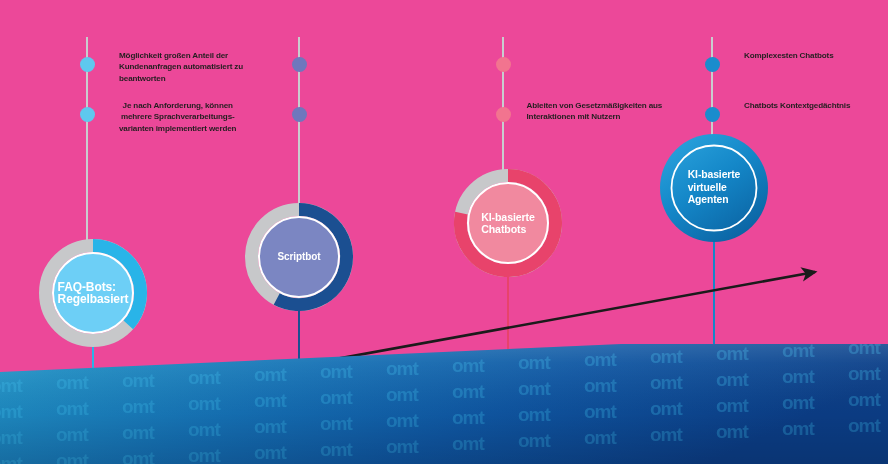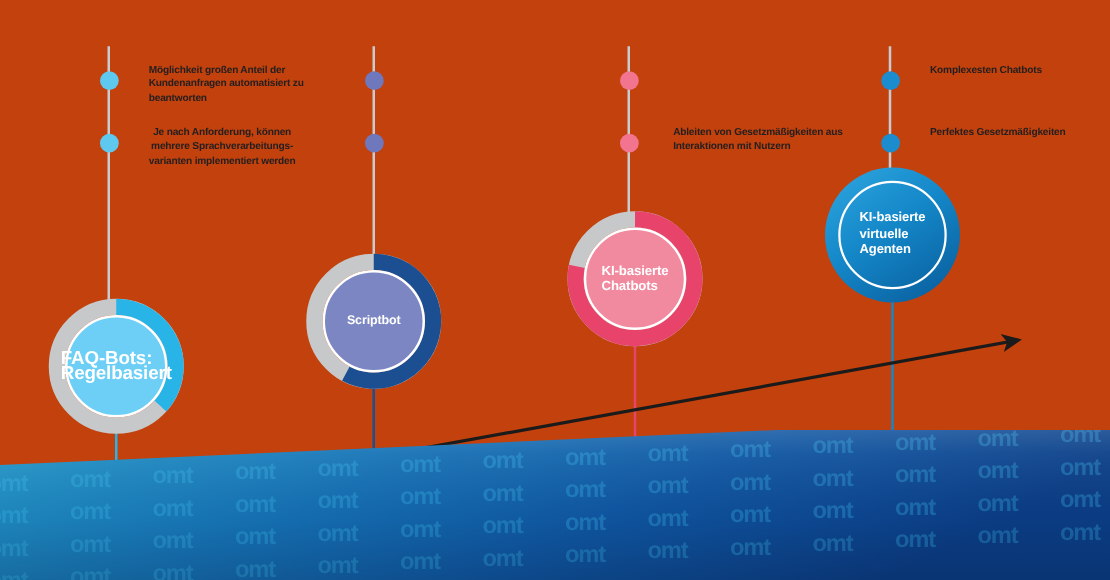--- a/index.html
+++ b/index.html
@@ -3,21 +3,21 @@
 <meta charset="utf-8">
 <style>
   html,body{margin:0;padding:0;}
   body{
     width:888px;height:464px;
     background:#ffffff;
     font-family:"Liberation Sans", sans-serif;
     overflow:hidden;
     position:relative;
   }
-  #stage{position:absolute;inset:0;width:888px;height:464px;overflow:hidden;background:#c2410c;}
+  #stage{position:absolute;inset:0;width:888px;height:464px;overflow:hidden;background:#ec4899;}
 
   
   .stem-top{position:absolute;width:2px;background:#c9cccf;}
   .stem-bot{position:absolute;width:2px;}
 
   
   .bullet-row{position:absolute;display:flex;align-items:flex-start;}
   .dot{flex:0 0 auto;border-radius:50%;margin-top:2px;}
   .bullet-text{
     margin-left:9px;
@@ -65,21 +65,21 @@
         <span class="bullet-text" style="margin-left: 24.5px;">Je nach Anforderung, können
 mehrere Sprachverarbeitungs-
 varianten implementiert werden</span>
       </div>
       <div class="node" style="left: 35px; top: 235px; width: 116px; height: 116px;">
         <svg width="116" height="116" viewBox="0 0 116 116">
           <circle cx="58" cy="58" r="47.5" fill="none" stroke="#c7c8ca" stroke-width="13"></circle>
           <path d="M 58 10.5 A 47.5 47.5 0 0 1 93.29937921017623 89.78370380204576" fill="none" stroke="#29b4e8" stroke-width="13" stroke-linecap="butt"></path>
           <circle cx="58" cy="58" r="40" fill="#6dcff6" stroke="#ffffff" stroke-width="2"></circle>
         </svg>
-        <div class="node-label" style="font-size: 15px;">FAQ-Bots:
+        <div class="node-label" style="font-size: 12px;">FAQ-Bots:
 Regelbasiert</div>
       </div>
       <div class="stem-top" style="left: 298px; top: 37px; height: 172px;"></div>
       <div class="stem-bot" style="left: 298px; top: 305px; height: 159px; background: rgb(27, 79, 145);"></div>
       <div class="bullet-row" style="left: 307px; top: 50px; width: 250px;">
         <span class="dot" style="width: 15px; height: 15px; background: rgb(111, 119, 189); margin-left: -15.5px; margin-top: 7px;"></span>
       </div>
       <div class="bullet-row" style="left: 307px; top: 100px; width: 250px;">
         <span class="dot" style="width: 15px; height: 15px; background: rgb(111, 119, 189); margin-left: -15.5px; margin-top: 7px;"></span>
       </div>
@@ -91,41 +91,41 @@
         </svg>
         <div class="node-label" style="font-size: 10px;">Scriptbot</div>
       </div>
       <div class="stem-top" style="left: 502px; top: 37px; height: 138px;"></div>
       <div class="stem-bot" style="left: 507px; top: 271px; height: 193px; background: rgb(232, 67, 107);"></div>
       <div class="bullet-row" style="left: 511px; top: 50px; width: 250px;">
         <span class="dot" style="width: 15px; height: 15px; background: rgb(242, 116, 143); margin-left: -15.5px; margin-top: 7px;"></span>
       </div>
       <div class="bullet-row" style="left: 511px; top: 100px; width: 250px;">
         <span class="dot" style="width: 15px; height: 15px; background: rgb(242, 116, 143); margin-left: -15.5px; margin-top: 7px;"></span>
-        <span class="bullet-text" style="margin-left: 28px;">Ableiten von Gesetzmäßigkeiten aus
+        <span class="bullet-text" style="margin-left: 16px;">Ableiten von Gesetzmäßigkeiten aus
 Interaktionen mit Nutzern</span>
       </div>
       <div class="node" style="left: 450px; top: 165px; width: 116px; height: 116px;">
         <svg width="116" height="116" viewBox="0 0 116 116">
           <circle cx="58" cy="58" r="47.5" fill="none" stroke="#c7c8ca" stroke-width="13"></circle>
           <path d="M 58 10.5 A 47.5 47.5 0 1 1 11.53798896514423 48.12419468615644" fill="none" stroke="#e8436b" stroke-width="13" stroke-linecap="butt"></path>
           <circle cx="58" cy="58" r="40" fill="#f1899f" stroke="#ffffff" stroke-width="2"></circle>
         </svg>
         <div class="node-label" style="font-size: 10.6px;">KI-basierte
 Chatbots</div>
       </div>
       <div class="stem-top" style="left: 711px; top: 37px; height: 103px;"></div>
       <div class="stem-bot" style="left: 713px; top: 236px; height: 228px; background: rgb(20, 135, 200);"></div>
       <div class="bullet-row" style="left: 720px; top: 50px; width: 250px;">
         <span class="dot" style="width: 15px; height: 15px; background: rgb(27, 140, 205); margin-left: -15.5px; margin-top: 7px;"></span>
         <span class="bullet-text" style="margin-left: 24.5px;">Komplexesten Chatbots</span>
       </div>
       <div class="bullet-row" style="left: 720px; top: 100px; width: 250px;">
         <span class="dot" style="width: 15px; height: 15px; background: rgb(27, 140, 205); margin-left: -15.5px; margin-top: 7px;"></span>
-        <span class="bullet-text" style="margin-left: 24.5px;">Perfektes Gesetzmäßigkeiten</span>
+        <span class="bullet-text" style="margin-left: 24.5px;">Chatbots Kontextgedächtnis</span>
       </div>
       <div class="node" style="left: 656px; top: 130px; width: 116px; height: 116px;">
         <svg width="116" height="116" viewBox="0 0 116 116">
           <defs>
             <linearGradient id="grad-ki-agenten" x1="0.15" y1="0" x2="0.85" y2="1">
               <stop offset="0%" stop-color="#2ba3dd"></stop>
               <stop offset="45%" stop-color="#1487c8"></stop>
               <stop offset="100%" stop-color="#0a5f9e"></stop>
             </linearGradient>
           </defs>

